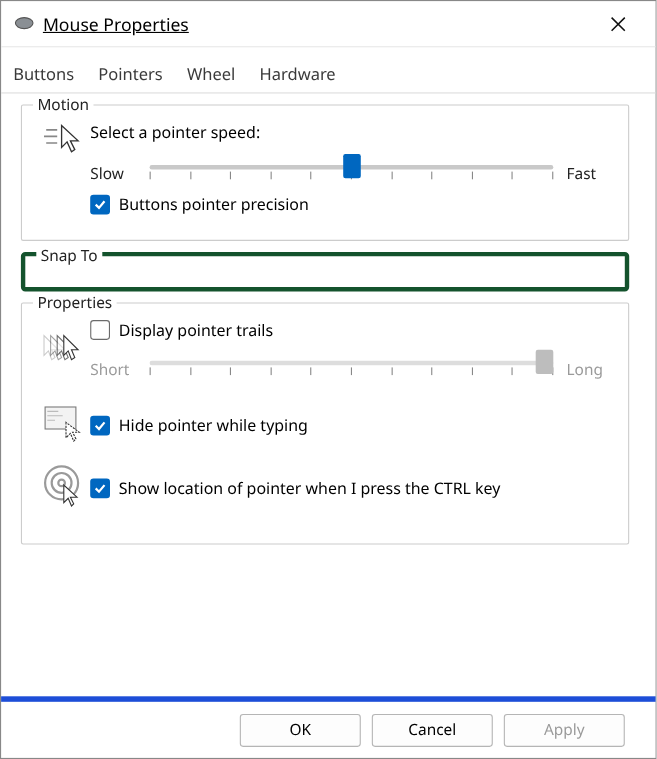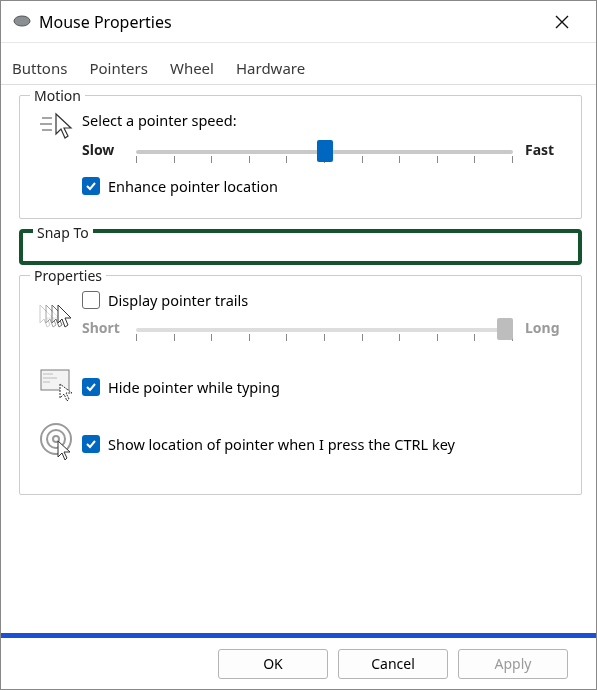--- a/index.html
+++ b/index.html
@@ -7,42 +7,42 @@
   .window {
     width: 597px; height: 690px; background: #fff;
     border: 1px solid #888; position: relative;
     display: flex; flex-direction: column;
   }
   .titlebar {
     height: 42px; display: flex; align-items: center;
     padding: 0 12px; border-bottom: 1px solid #e8e8e8;
   }
   .titlebar-icon { margin-right: 8px; }
-  .titlebar-title { font-size: 16px; color: #000; flex: 1; }
+  .titlebar-title { font-size: 16px; color: #000; flex: 1; text-decoration: underline; }
   .close-btn {
     width: 44px; height: 32px; display: flex; align-items: center;
     justify-content: center; cursor: pointer;
   }
   .tabstrip {
     display: flex; gap: 0; padding: 8px 10px 0 0;
     border-bottom: 1px solid #ddd; font-size: 15px;
   }
   .tab {
     padding: 6px 10px; color: #3a3a3a; cursor: pointer;
     border: 1px solid transparent; border-bottom: none; position: relative;
   }
   .tab.active {
     color: #000;
   }
   .tab.active::after{
     content:""; position:absolute; left:0; right:0; bottom:-1px;
     height:2px; background:#0067c0;
   }
   .content {
-    flex: 1; padding: 10px 14px 0 18px; overflow: hidden;
+    flex: 1; padding: 10px 24px 0 18px; overflow: hidden;
   }
   .group {
     border: 1px solid #ccc; border-radius: 2px;
     padding: 14px 14px 14px 14px; margin-bottom: 10px;
     position: relative;
   }
   .group-label {
     position: absolute; top: -10px; left: 10px; background: #fff;
     padding: 0 4px; font-size: 14px; color: #222;
   }
@@ -51,21 +51,21 @@
   }
   .row {
     display: flex; align-items: flex-start; 
   }
   .iconcol {
     width: 48px; flex-shrink: 0; display:flex; justify-content:center;
   }
   .fields { flex: 1; }
   .label { font-size: 14.5px; color: #000; margin-bottom: 10px; }
   .sliderrow {
-    display: flex; align-items: flex-start; gap: 12px; margin-bottom: 6px; font-weight: bold;
+    display: flex; align-items: flex-end; gap: 12px; margin-bottom: 6px;
   }
   .sliderlabel { font-size: 14px; color: #222; width: 42px; }
   .sliderlabel.disabled { color: #9a9a9a; }
   .slider {
     flex: 1; position: relative; height: 28px;
   }
   .slider .track {
     position: absolute; left: 0; right: 0; top: 10px; height: 4px;
     background: #c9c9c9; border-radius: 2px;
   }
@@ -168,21 +168,21 @@
               <div class="thumb" style="left:calc(50% - 8px)"></div>
             </div>
             <span class="sliderlabel">Fast</span>
           </div>
           <div class="chkrow">
             <span class="chk checked">
               <svg width="12" height="12" viewBox="0 0 12 12">
                   <path d="M2 6 L5 9 L10 3" stroke="#fff" stroke-width="2" fill="none"></path>
                 </svg>
             </span>
-            <span>Enhance pointer location</span>
+            <span>Buttons pointer precision</span>
           </div>
         </div>
       </div>
     </div>
 
     <div class="group highlight">
       <span class="group-label">Snap To</span>
     </div>
 
     <div class="group vis-section">

